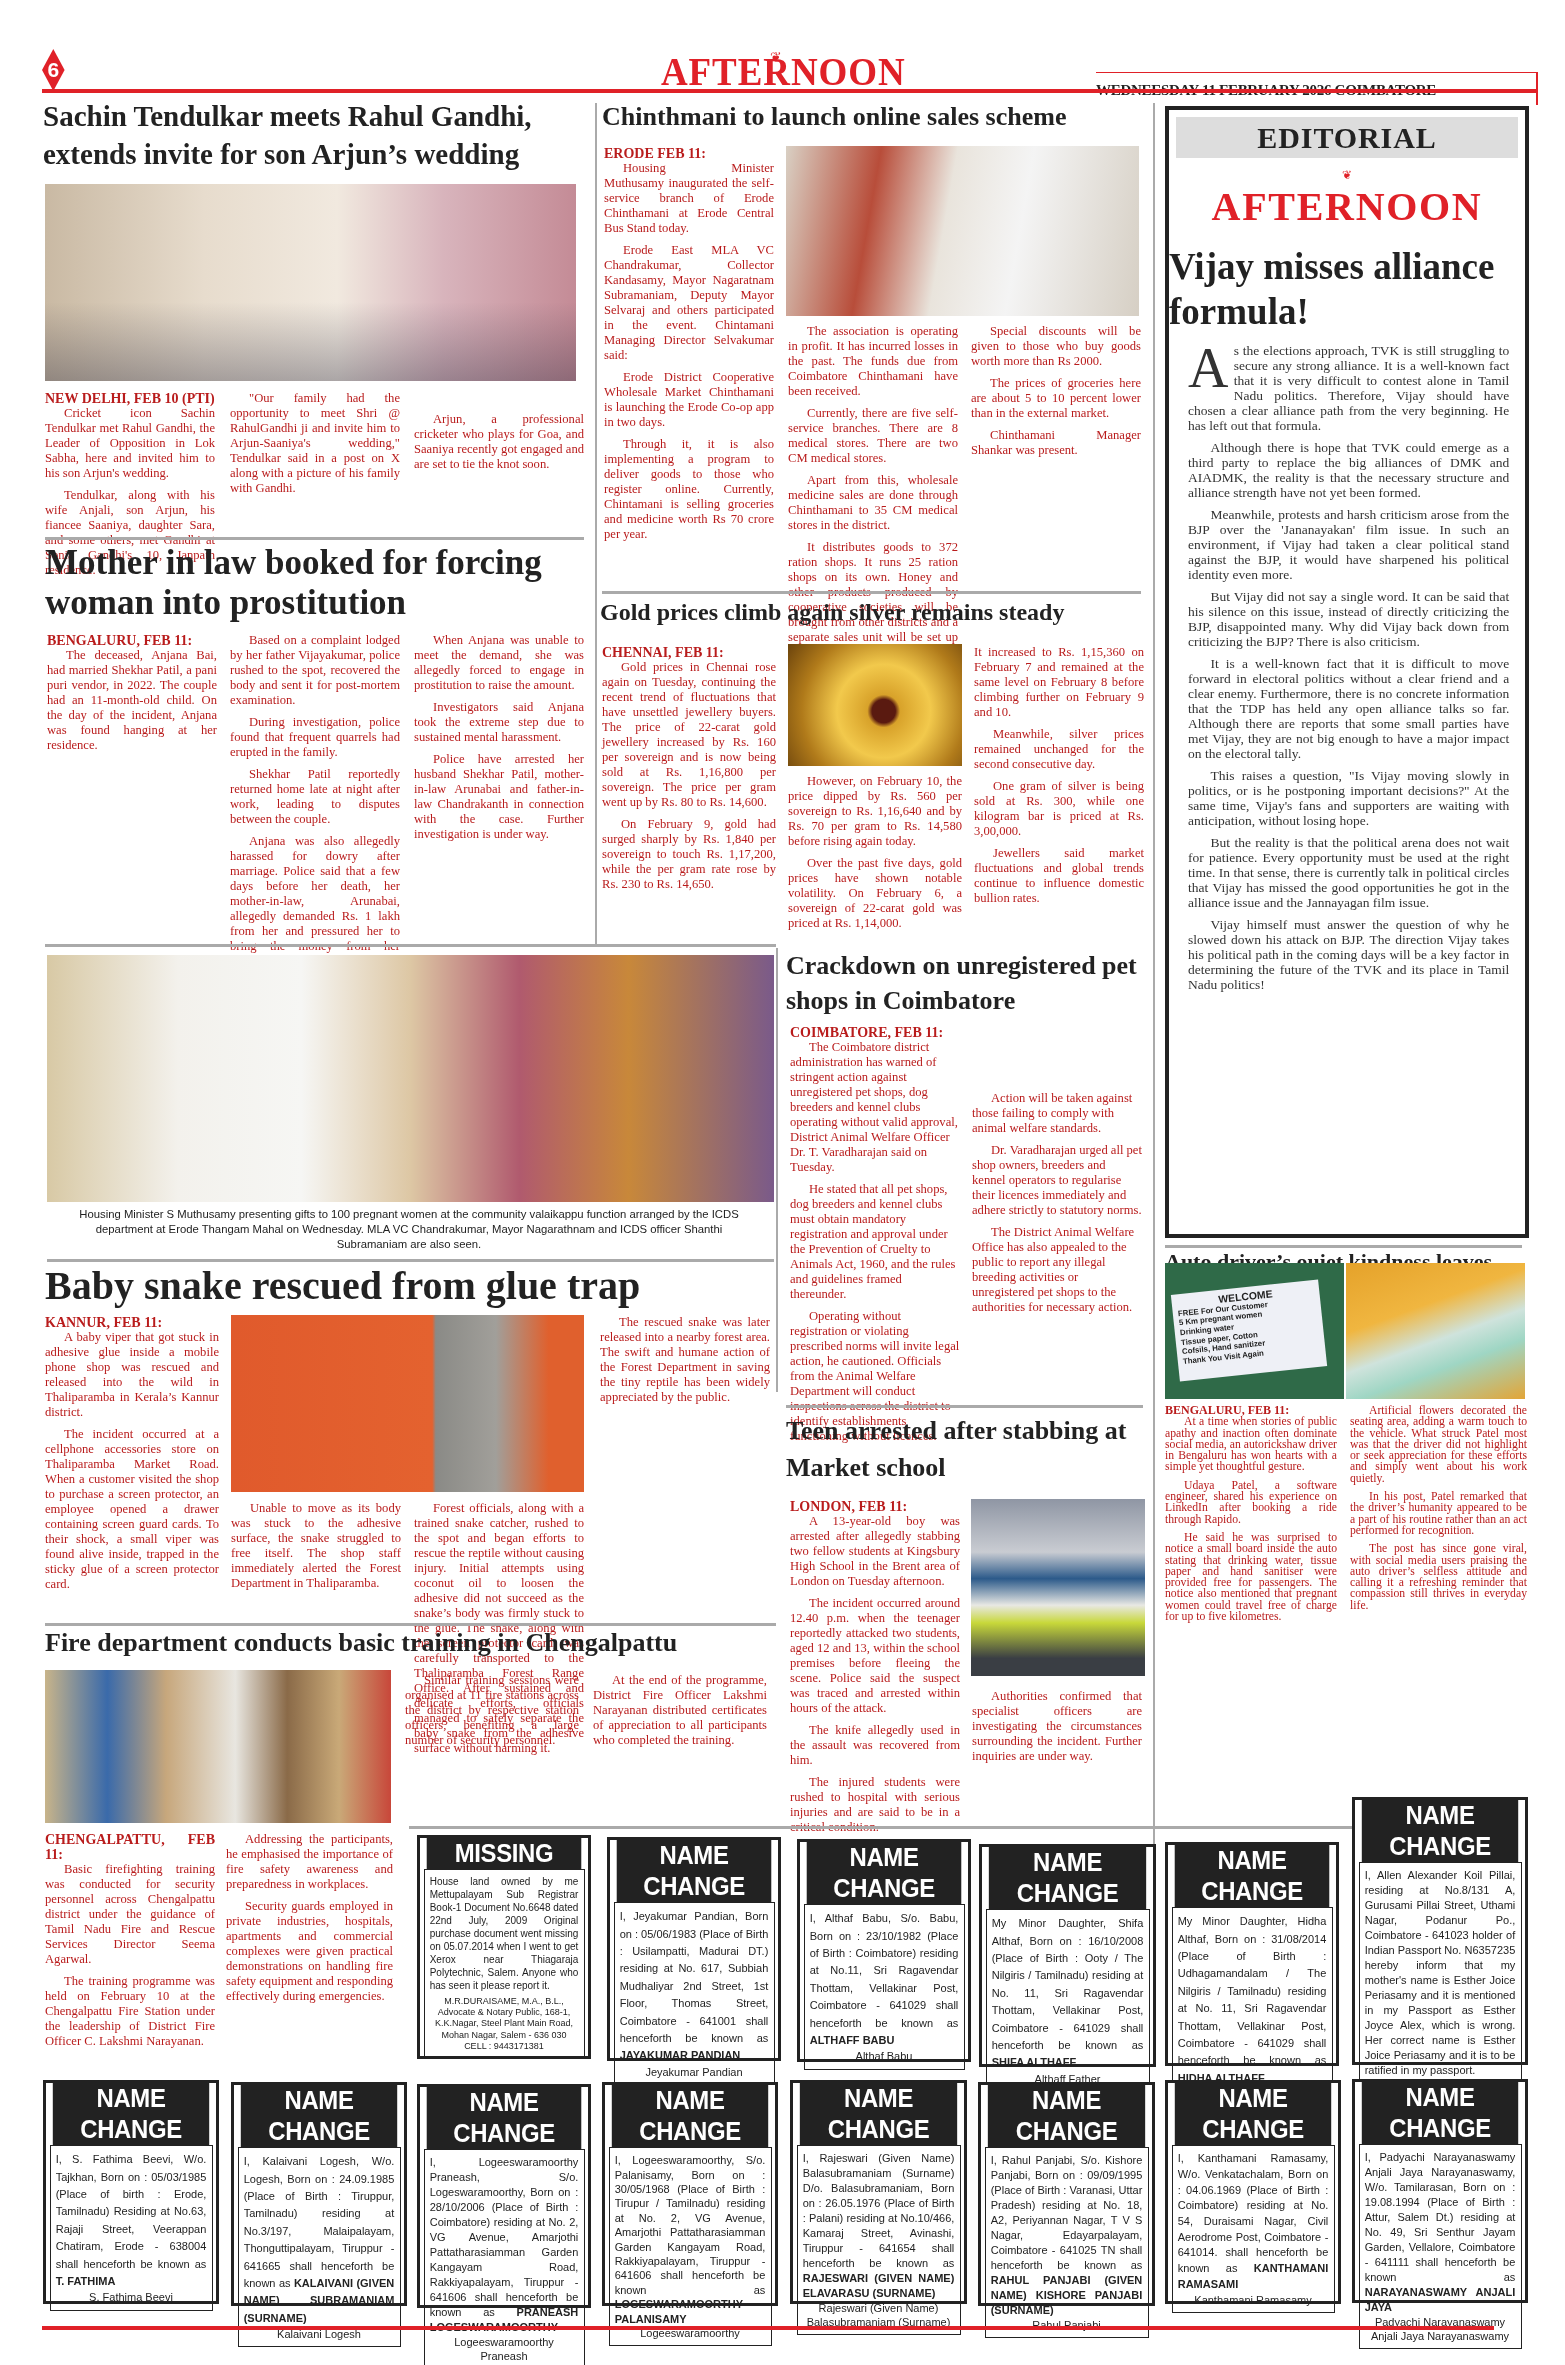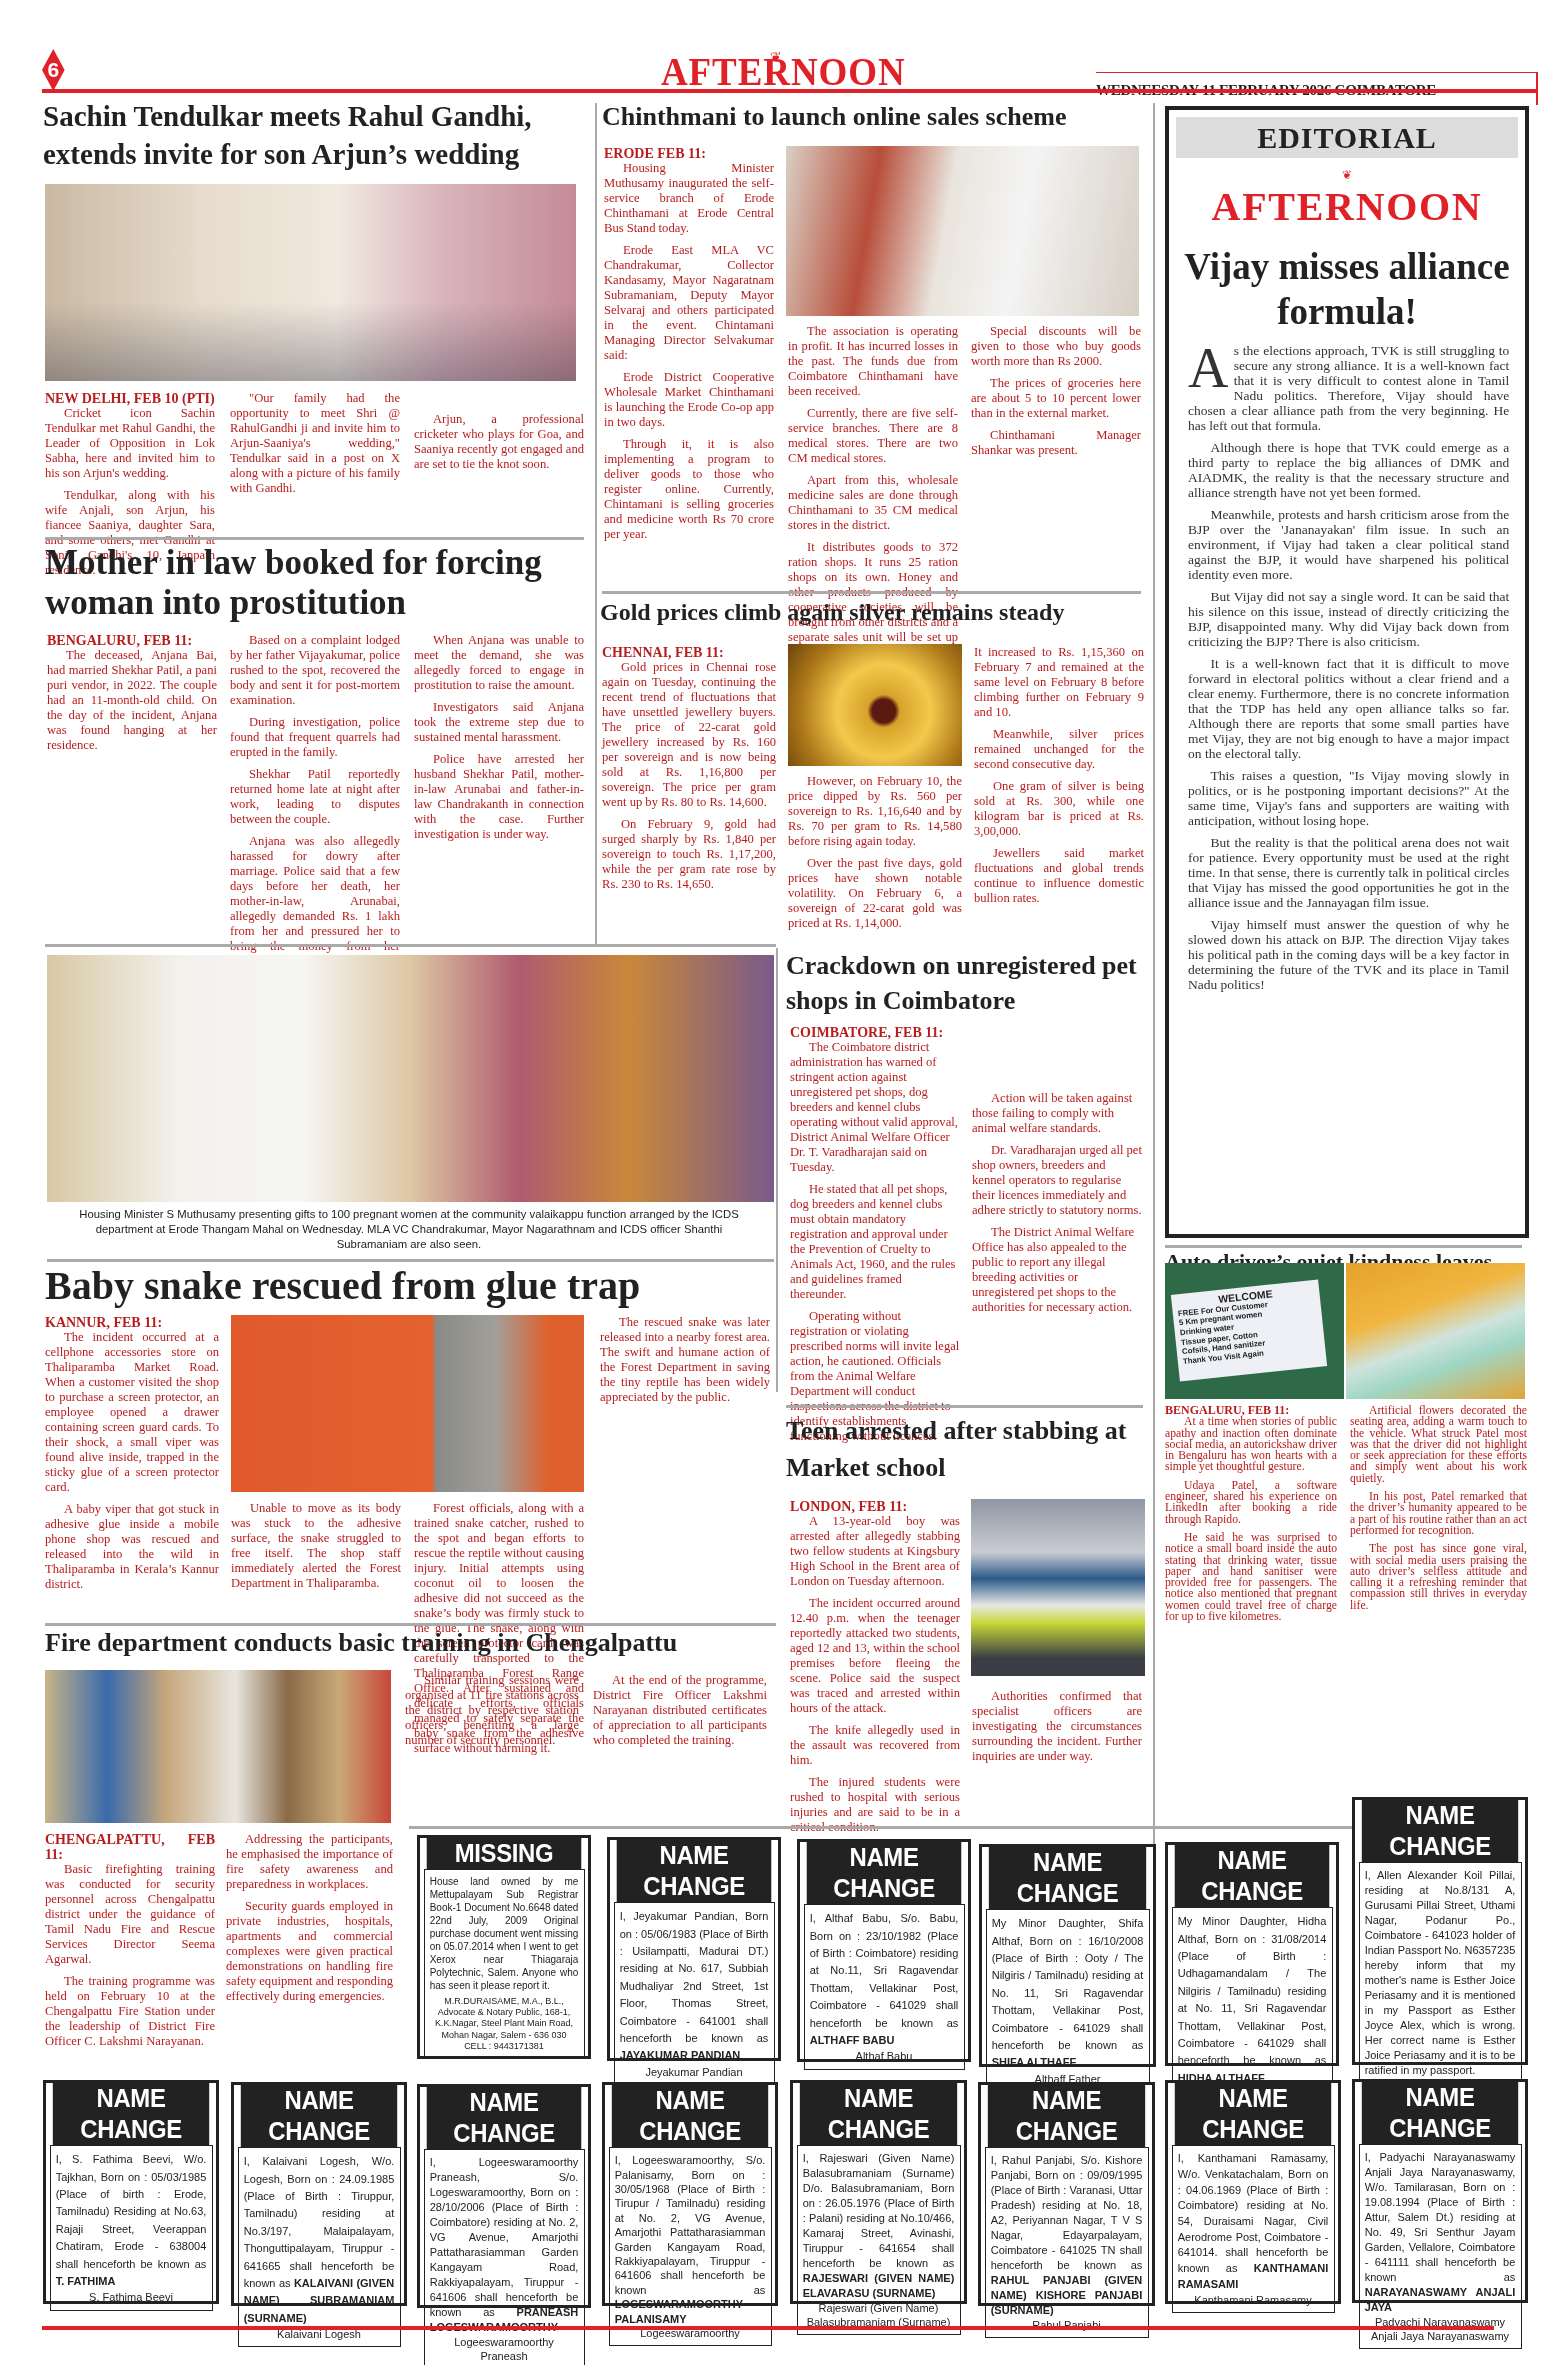--- a/index.html
+++ b/index.html
@@ -14,21 +14,21 @@
 .txt{font-size:12.6px;line-height:15px;text-align:justify;color:#b91c1c}
 .txt p{text-indent:19px;margin-bottom:7px}
 .dl{font-weight:bold;font-size:14px}
 .rule{position:absolute;height:2.6px;background:#aaa}
 .vrule{position:absolute;width:1.7px;background:#aaa}
 .photo{position:absolute;overflow:hidden}
 .caption{position:absolute;font:11.3px "Liberation Sans",sans-serif;text-align:center;color:#222;line-height:15px}
 .editorial{position:absolute;left:1165px;top:106px;width:364px;height:1132px;border:4.3px solid #222}
 .ed-head{margin:7px;background:#ddd;text-align:center;font:bold 30px "Liberation Serif",serif;letter-spacing:0.9px;padding:3.5px 0}
 .ed-logo{text-align:center;color:#e02128;font:bold 40px "Liberation Serif",serif;margin-top:15.7px;letter-spacing:1.7px}
-.ed-title{text-align:center;font:bold 37px "Liberation Serif",serif;line-height:45px;margin:14px 0 8.7px}
+.ed-title{font:bold 37px "Liberation Serif",serif;line-height:45px;margin:14px 0 8.7px}
 .ed-body{padding:0 15.7px 0 19px;font-size:13.5px;line-height:15px;text-align:justify;color:#333}
 .ed-body p{text-indent:22.6px;margin-bottom:7px}
 .ed-body p.first{text-indent:0}
 .dropcap{float:left;font-size:56px;line-height:47px;margin:1.7px 5.2px 0 0}
 .ad{position:absolute;border:3.5px solid #222;background:#fff}
 .ad-title{background:#222;color:#fff;font:bold 26px "Liberation Sans",sans-serif;text-align:center;letter-spacing:-0.4px;line-height:31px;transform:scaleX(0.92)}
 .ad-body{border:1.7px solid #222;margin:0 3.5px 3.5px;padding:5.2px 5.2px;font:11px "Liberation Sans",sans-serif;line-height:17.4px;text-align:justify;color:#222}
 .ad-body b{font-weight:bold}
 .ad-sign{text-align:center;font-size:11px;line-height:14px}
 .bottom-line{position:absolute;left:42px;top:2326px;width:1452px;height:3.5px;background:#e02128}
@@ -135,22 +135,22 @@
   <p>Action will be taken against those failing to comply with animal welfare standards.</p>
   <p>Dr. Varadharajan urged all pet shop owners, breeders and kennel operators to regularise their licences immediately and adhere strictly to statutory norms.</p>
   <p>The District Animal Welfare Office has also appealed to the public to report any illegal breeding activities or unregistered pet shops to the authorities for necessary action.</p>
 </div>
 <div class="rule" style="left:786px;top:1405px;width:357px"></div>
 
 <div class="abs h" style="left:45px;top:1261px;width:731px;font-size:40px;line-height:50px">Baby snake rescued from glue trap</div>
 <div class="photo" style="left:231px;top:1315px;width:353px;height:177px;background:linear-gradient(90deg,#e05a2c 0%,#e4622f 57%,#8a8a86 58%,#a19f9a 75%,#e0602d 90%)"></div>
 <div class="abs txt" style="left:45px;top:1315px;width:174px">
   <div class="dl">KANNUR, FEB 11:</div>
+  <p>A baby viper that got stuck in adhesive glue inside a mobile phone shop was rescued and released into the wild in Thaliparamba in Kerala’s Kannur district.</p>
   <p>The incident occurred at a cellphone accessories store on Thaliparamba Market Road. When a customer visited the shop to purchase a screen protector, an employee opened a drawer containing screen guard cards. To their shock, a small viper was found alive inside, trapped in the sticky glue of a screen protector card.</p>
-  <p>A baby viper that got stuck in adhesive glue inside a mobile phone shop was rescued and released into the wild in Thaliparamba in Kerala’s Kannur district.</p>
 </div>
 <div class="abs txt" style="left:231px;top:1501px;width:170px">
   <p>Unable to move as its body was stuck to the adhesive surface, the snake struggled to free itself. The shop staff immediately alerted the Forest Department in Thaliparamba.</p>
 </div>
 <div class="abs txt" style="left:414px;top:1501px;width:170px">
   <p>Forest officials, along with a trained snake catcher, rushed to the spot and began efforts to rescue the reptile without causing injury. Initial attempts using coconut oil to loosen the adhesive did not succeed as the snake’s body was firmly stuck to the glue. The snake, along with the screen protector card, was carefully transported to the Thaliparamba Forest Range Office. After sustained and delicate efforts, officials managed to safely separate the baby snake from the adhesive surface without harming it.</p>
 </div>
 <div class="abs txt" style="left:600px;top:1315px;width:170px">
   <p>The rescued snake was later released into a nearby forest area. The swift and humane action of the Forest Department in saving the tiny reptile has been widely appreciated by the public.</p>
 </div>

